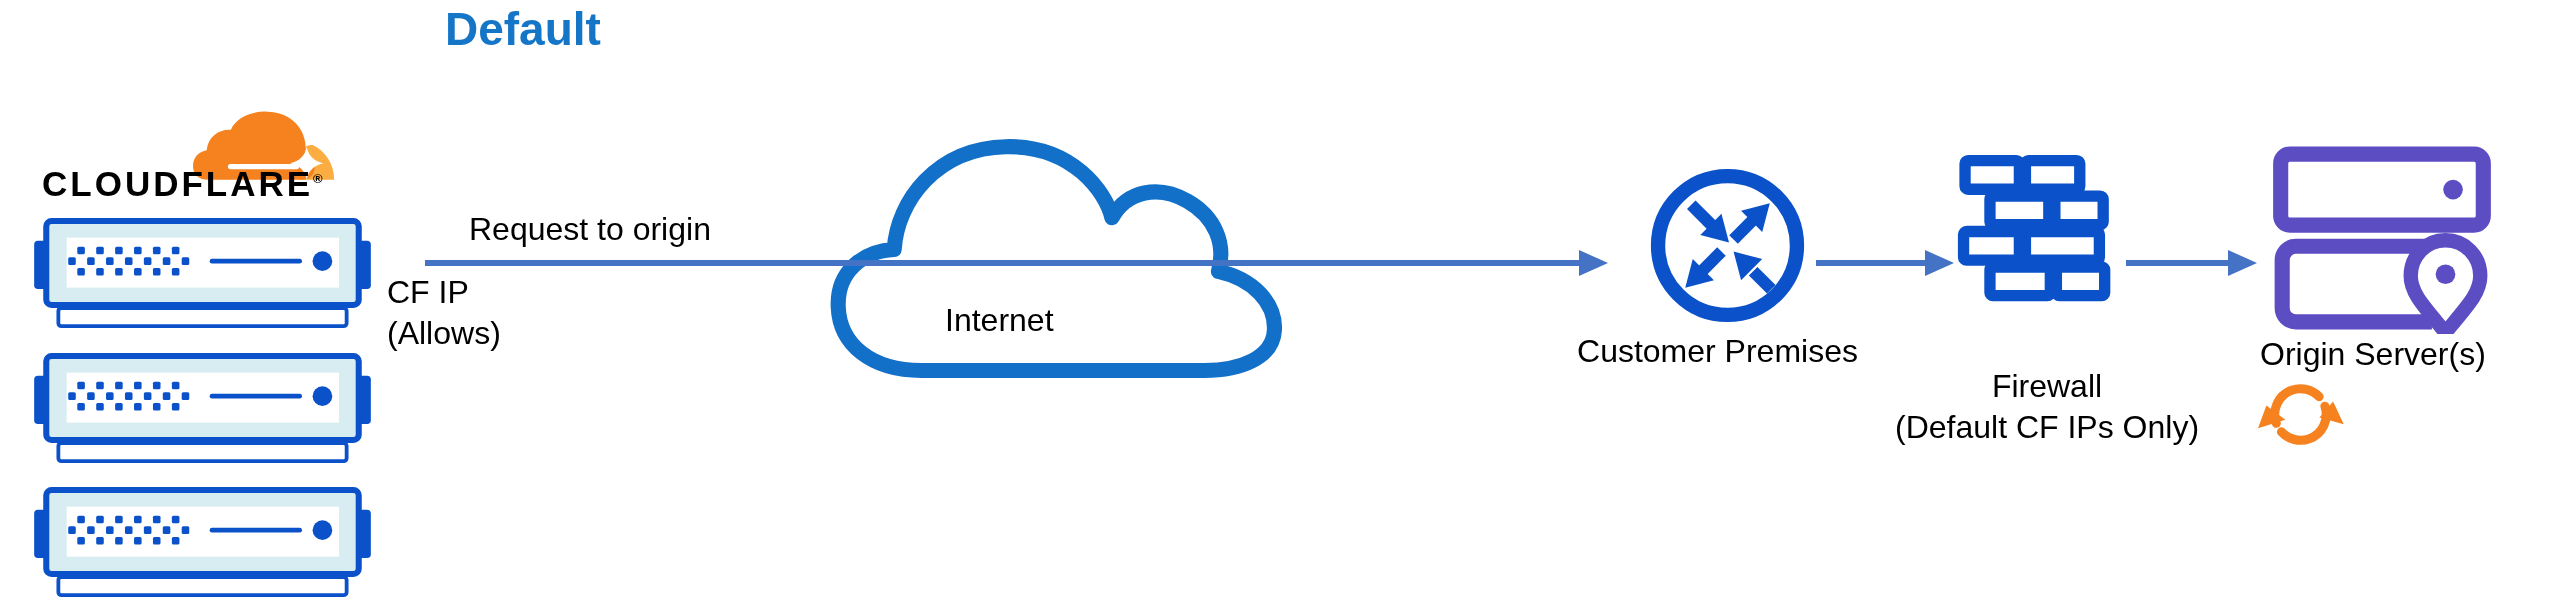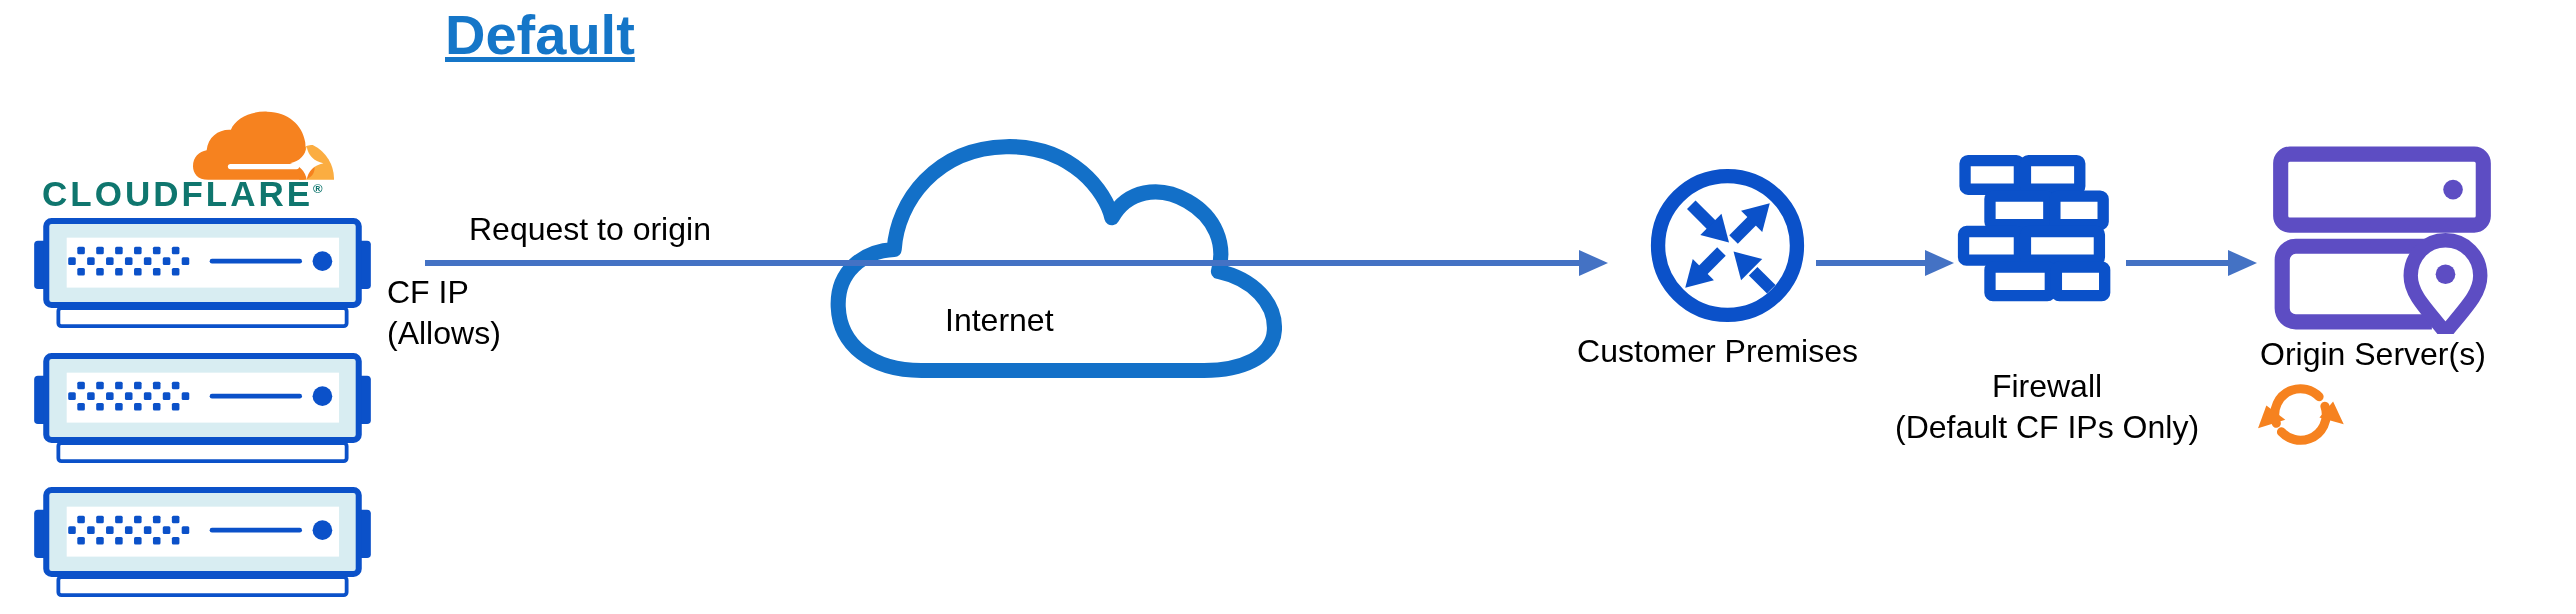--- a/index.html
+++ b/index.html
@@ -3,22 +3,22 @@
 <meta charset="utf-8">
 <style>
   html,body{margin:0;padding:0;background:#fff;}
   #stage{
     position:relative;width:2576px;height:614px;background:#ffffff;overflow:hidden;
     font-family:"Liberation Sans",sans-serif;
   }
   .abs{position:absolute;}
   .label{color:#000000;font-size:32px;line-height:1.28;white-space:nowrap;}
   .label.center{text-align:center;}
-  #title{left:445px;top:1.5px;font-size:56px;font-weight:700;color:#1576c8;text-decoration:underline;}
-  #wordmark{left:42px;top:174px;font-size:35px;font-weight:700;letter-spacing:3px;color:#0f766e;white-space:nowrap;}
+  #title{left:445px;top:1.5px;font-size:46px;font-weight:700;color:#1576c8;}
+  #wordmark{left:42px;top:164px;font-size:35px;font-weight:700;letter-spacing:3px;color:#000000;white-space:nowrap;}
   #wordmark sup{font-size:13px;letter-spacing:0;}
   
   .flowline{height:6px;background:#4472c4;top:260px;}
   .flowhead{width:0;height:0;border-top:13px solid transparent;border-bottom:13px solid transparent;
             border-left:29px solid #4472c4;top:250px;}
   
   #request-label{left:469px;top:209px;}
   #cfip-label{left:387px;top:272px;}
   #internet-label{left:945px;top:300px;}
   #cpe-label{left:1555px;top:331px;width:325px;}

